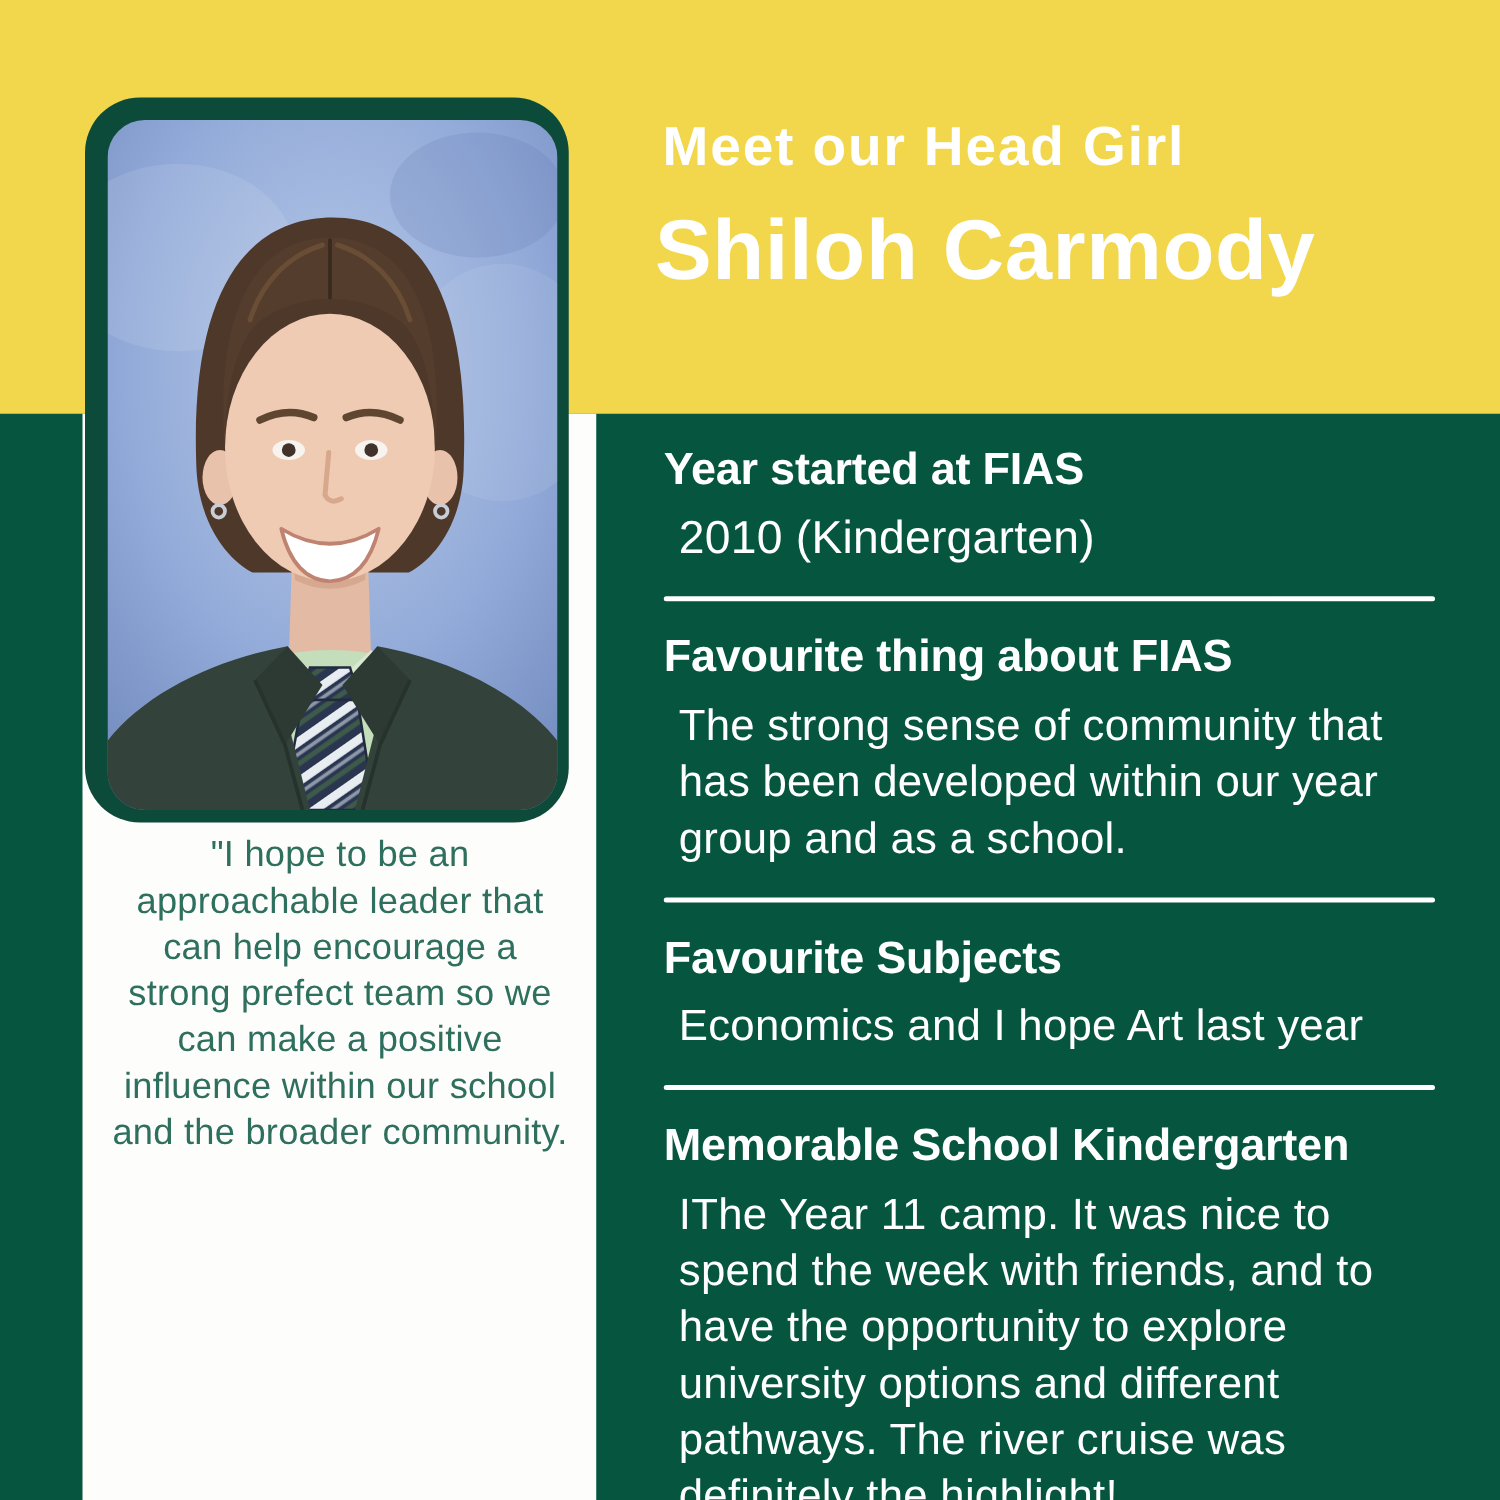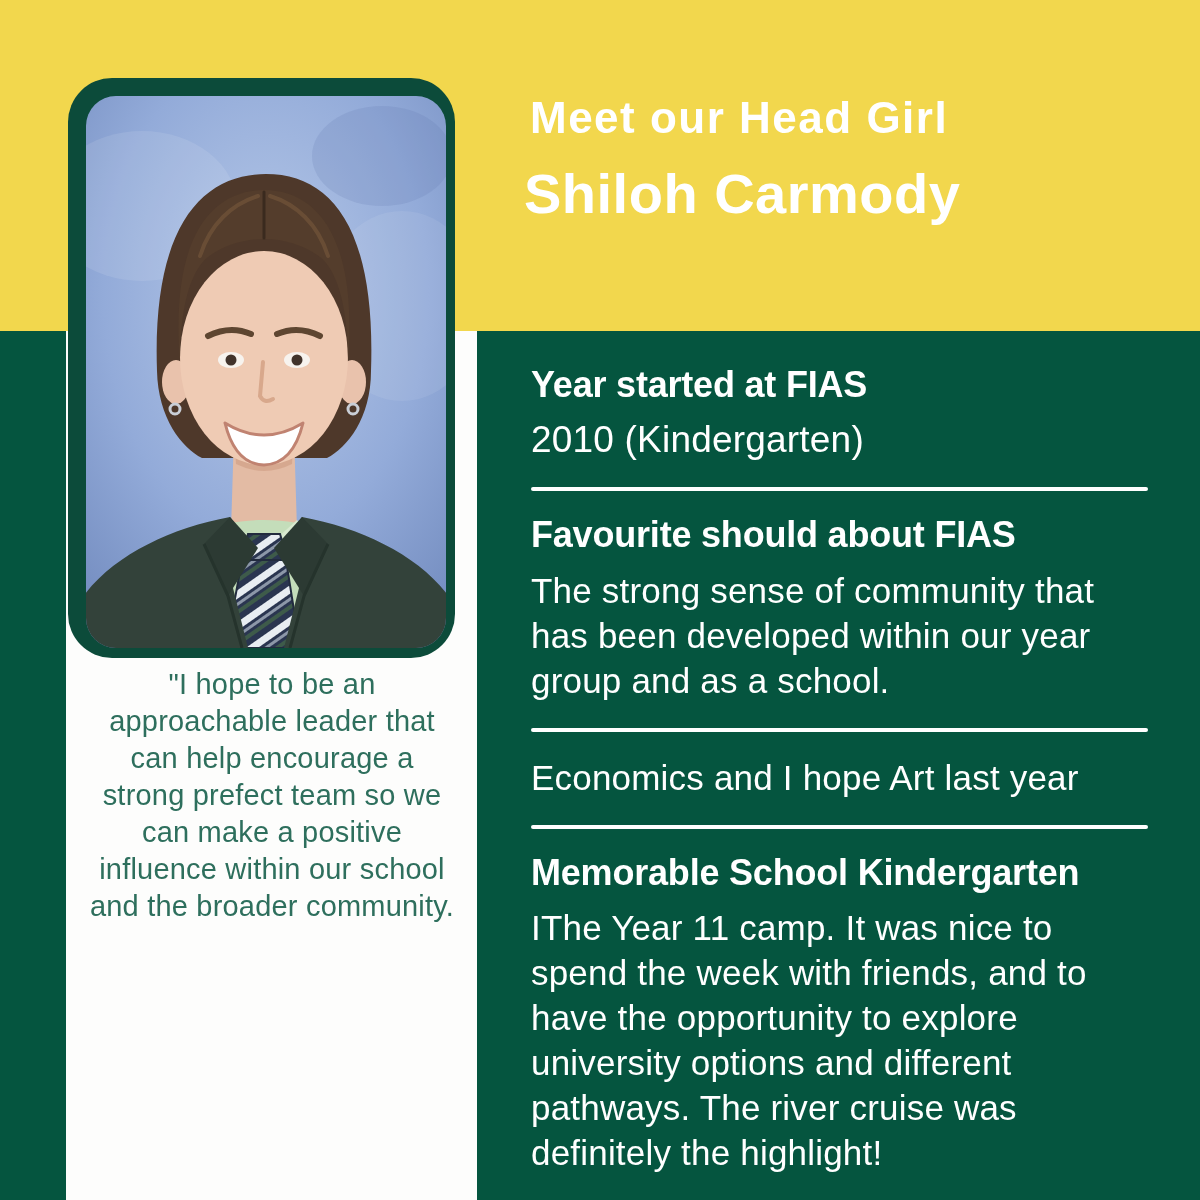--- a/index.html
+++ b/index.html
@@ -12,24 +12,24 @@
   .white-card{position:absolute;left:66px;top:331px;width:411px;height:869px;background:#FDFDFC;}
   .photo-frame{
     position:absolute;left:68px;top:78px;width:387px;height:580px;box-sizing:border-box;
     background:#0C4B3A;border-radius:44px;
     padding:18px 9px 10px 18px;
   }
   .photo-window{width:100%;height:100%;border-radius:30px;overflow:hidden;position:relative;}
   .photo-window svg{display:block;width:100%;height:100%;}
   .header-block{position:absolute;left:530px;top:96px;color:#FFFFFF;}
   .kicker{font-size:44px;font-weight:600;letter-spacing:1.5px;line-height:1;margin:0;}
-  .headgirl-name{font-size:56px;font-weight:800;letter-spacing:0.5px;line-height:1;margin:26px 0 0 -6px;white-space:nowrap;}
+  .headgirl-name{font-size:68px;font-weight:800;letter-spacing:0.5px;line-height:1;margin:26px 0 0 -6px;white-space:nowrap;}
   .info-col{position:absolute;left:531px;top:350px;width:618px;color:#FFFFFF;}
-  .section-heading{font-size:36px;font-weight:700;letter-spacing:-0.2px;line-height:1.15;margin:14px 0 12px 0;}
-  .section-body{font-size:35px;font-weight:400;letter-spacing:0.2px;line-height:45px;margin:0;}
+  .section-heading{font-size:36px;font-weight:700;letter-spacing:-0.2px;line-height:1.15;margin:4px 0 12px 0;}
+  .section-body{font-size:35px;font-weight:400;letter-spacing:0.2px;line-height:45px;margin:12px;}
   .section-body.single{font-size:37px;}
   .divider{border:none;height:4px;background:#FFFFFF;border-radius:2px;margin:25px 0 23px 0;width:617px;}
   .quote-block{
     position:absolute;left:86px;top:666px;width:372px;
     color:#2E6F5D;text-align:center;
     font-size:29px;line-height:37px;font-weight:400;letter-spacing:0.2px;
   }
   .quote-block p{margin:0;}
 </style>
 </head>
@@ -110,26 +110,27 @@
 
   <div class="info-col">
 
     <div>
       <h3 class="section-heading">Year started at FIAS</h3>
       <p class="section-body single">2010 (Kindergarten)</p>
     </div>
     <hr class="divider">
 
     <div>
-      <h3 class="section-heading">Favourite should about FIAS</h3>
+      <h3 class="section-heading">Favourite thing about FIAS</h3>
       <p class="section-body">The strong sense of community that has been developed within our year group and as a school.</p>
     </div>
     <hr class="divider">
 
     <div>
+      <h3 class="section-heading">Favourite Subjects</h3>
       <p class="section-body">Economics and I hope Art last year</p>
     </div>
     <hr class="divider">
 
     <div>
       <h3 class="section-heading">Memorable School Kindergarten</h3>
       <p class="section-body">IThe Year 11 camp. It was nice to spend the week with friends, and to have the opportunity to explore university options and different pathways. The river cruise was definitely the highlight!</p>
     </div>
 
   </div>

